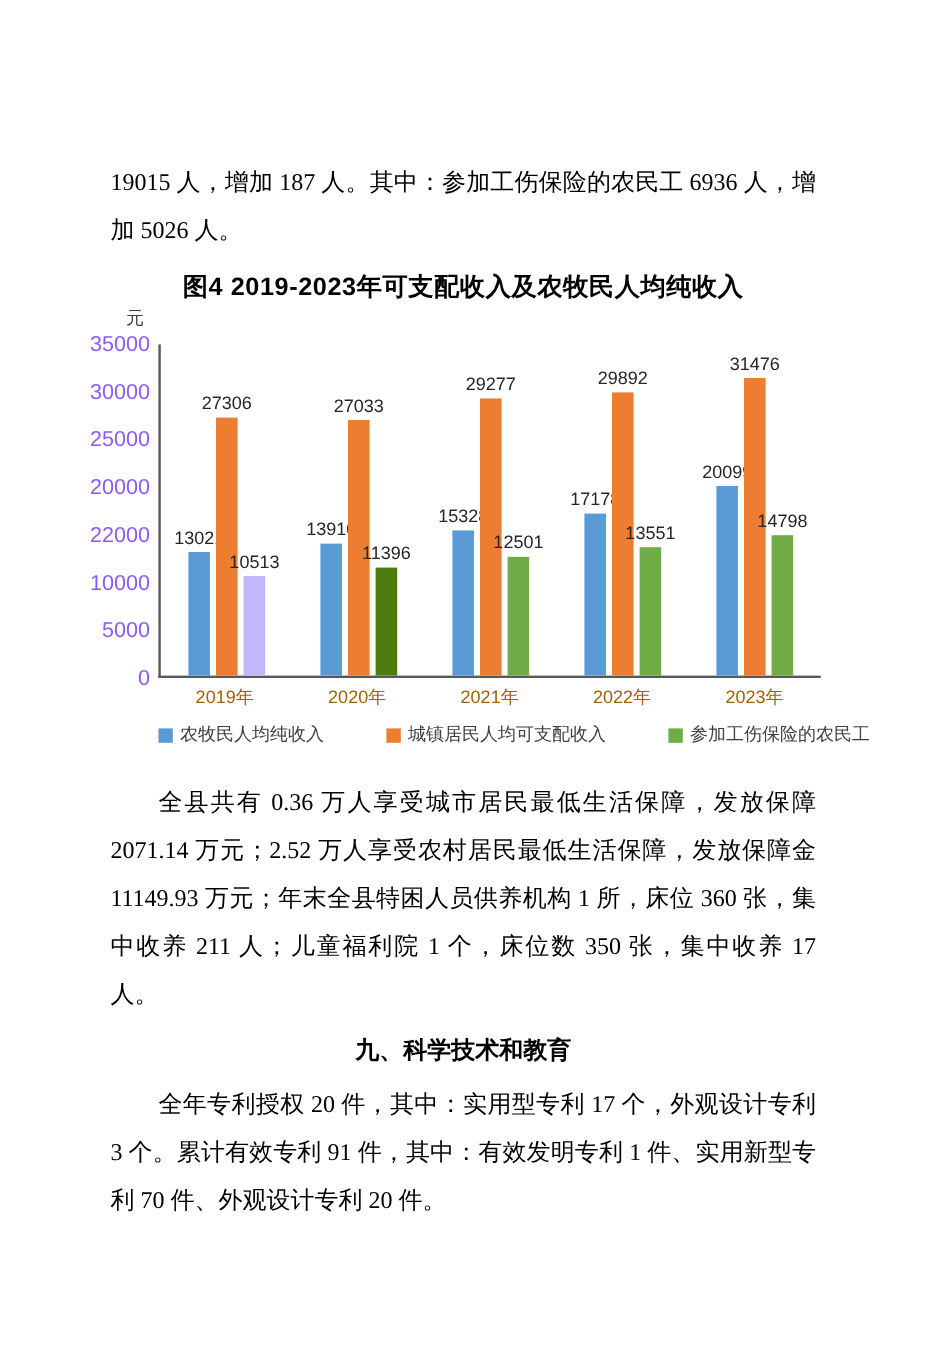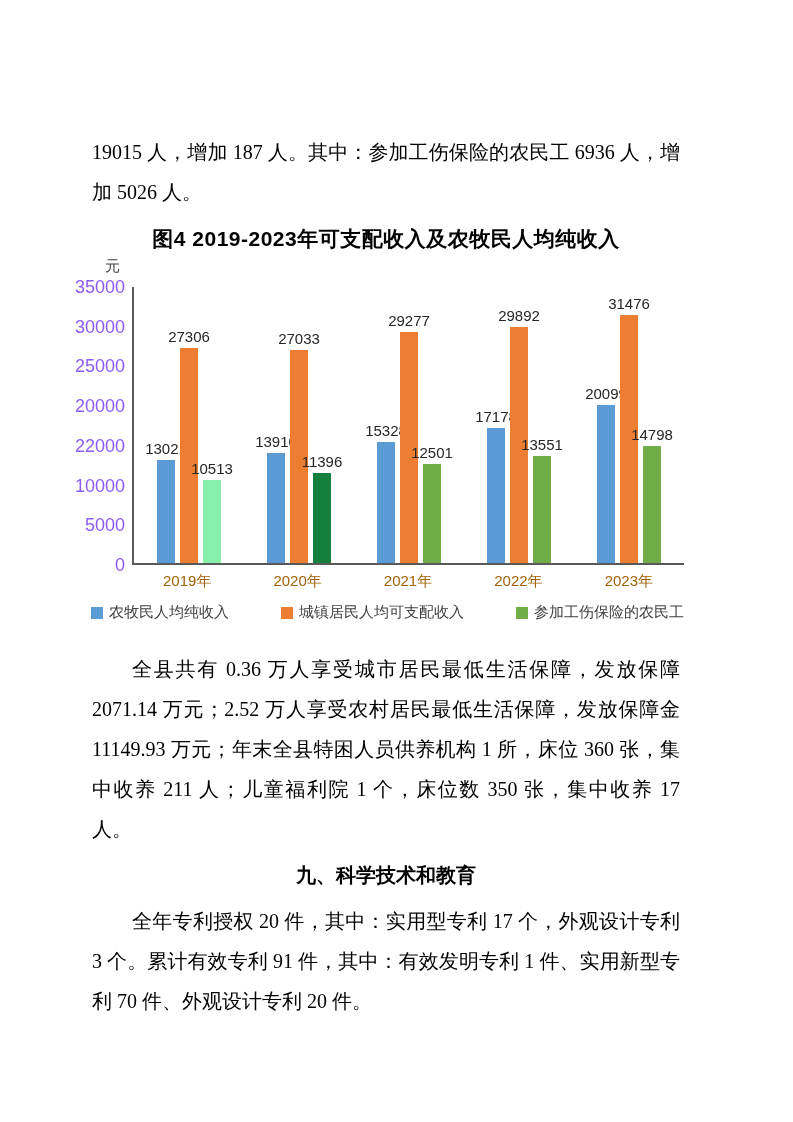--- a/index.html
+++ b/index.html
@@ -112,21 +112,21 @@
   }
   .xlabel {
     flex: 1;
     text-align: center;
     font-size: 15px;
     color: #a16207;
   }
   .legend {
     margin-left: 48px;
     display: flex;
-    justify-content: flex-end;
+    justify-content: space-between;
     gap: 52px;
     margin-top: 12px;
   }
   .legend-item {
     display: flex;
     align-items: center;
     gap: 6px;
     font-size: 15px;
     color: #404040;
     white-space: nowrap;
@@ -161,32 +161,32 @@
           <span class="ytick" style="top: 100%;">0</span>
         </div>
       <div class="plot">
           <div class="group">
             <div class="bar" style="height: 37.2029%; background: rgb(91, 155, 213);">
               <span class="bar-label">13021</span>
             </div>
             <div class="bar" style="height: 78.0171%; background: rgb(237, 125, 49);">
               <span class="bar-label">27306</span>
             </div>
-            <div class="bar" style="height: 30.0371%; background: #86efac;">
+            <div class="bar" style="height: 30.0371%; background: #c4b5fd;">
               <span class="bar-label">10513</span>
             </div>
           </div>
           <div class="group">
             <div class="bar" style="height: 39.7429%; background: rgb(91, 155, 213);">
               <span class="bar-label">13910</span>
             </div>
             <div class="bar" style="height: 77.2371%; background: rgb(237, 125, 49);">
               <span class="bar-label">27033</span>
             </div>
-            <div class="bar" style="height: 32.56%; background: #15803d;">
+            <div class="bar" style="height: 32.56%; background: #4d7c0f;">
               <span class="bar-label">11396</span>
             </div>
           </div>
           <div class="group">
             <div class="bar" style="height: 43.7943%; background: rgb(91, 155, 213);">
               <span class="bar-label">15328</span>
             </div>
             <div class="bar" style="height: 83.6486%; background: rgb(237, 125, 49);">
               <span class="bar-label">29277</span>
             </div>

